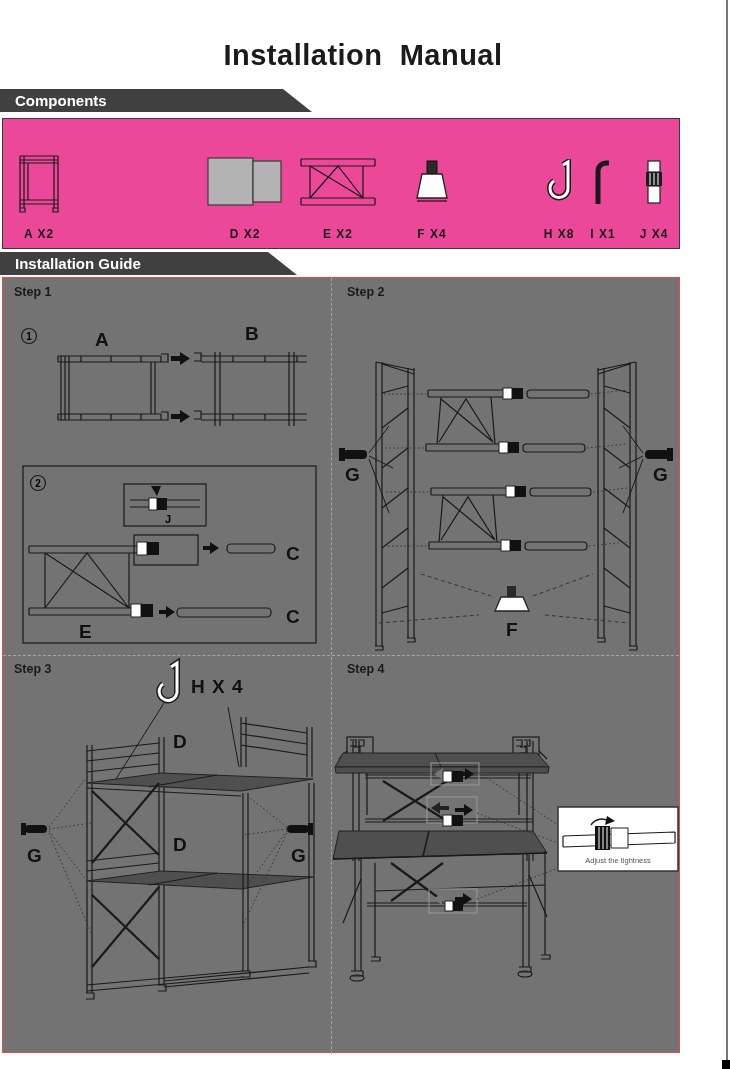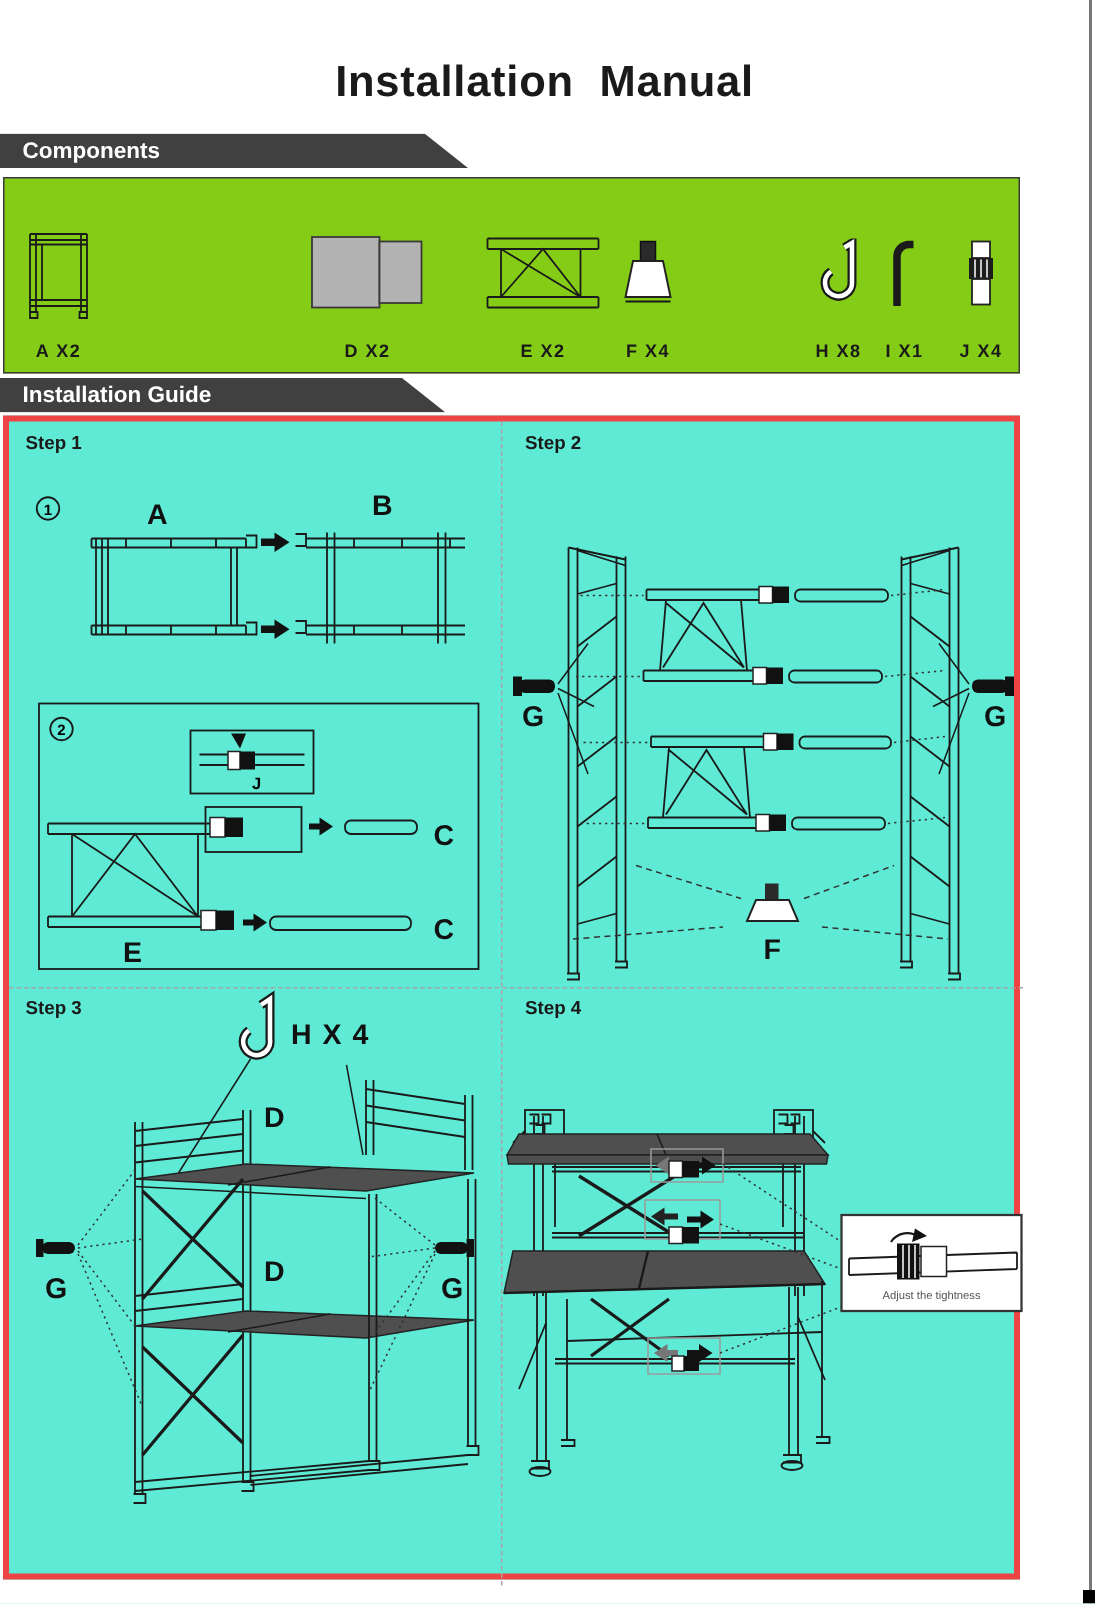--- a/index.html
+++ b/index.html
@@ -2,22 +2,22 @@
 <html><head>
 <meta charset="utf-8">
 <style>
   html,body{margin:0;padding:0;background:#fff;}
   body{width:730px;height:1069px;position:relative;font-family:"Liberation Sans",sans-serif;color:#1a1a1a;overflow:hidden;}
   svg{font-family:"Liberation Sans",sans-serif;}
   .page-title{position:absolute;left:0;top:39px;width:726px;text-align:center;font-size:29px;font-weight:bold;letter-spacing:.5px;white-space:pre;margin:0;}
   .banner{position:absolute;left:0;height:23px;background:#404040;color:#fff;font-weight:bold;font-size:15px;line-height:23px;padding-left:15px;box-sizing:border-box;clip-path:polygon(0 0,calc(100% - 29px) 0,100% 100%,0 100%);}
   .banner-components{top:89px;width:312px;}
   .banner-guide{top:252px;width:297px;}
-  .components-box{position:absolute;left:2px;top:118px;width:678px;height:131px;border:1px solid #3a3a3a;box-sizing:border-box;background:#84cc16;}
-  .guide-box{position:absolute;left:2px;top:277px;width:678px;height:776px;border:4px solid #ef4444;box-sizing:border-box;background:#5eead4;}
+  .components-box{position:absolute;left:2px;top:118px;width:678px;height:131px;border:1px solid #3a3a3a;box-sizing:border-box;background:#ec4899;}
+  .guide-box{position:absolute;left:2px;top:277px;width:678px;height:776px;border:1px solid #ef4444;box-sizing:border-box;background:#737373;}
   .v-divider{position:absolute;left:328px;top:0;height:776px;width:0;border-left:1px dashed #a5a5a5;}
   .h-divider{position:absolute;left:0;top:377px;width:676px;height:0;border-top:1px dashed #a5a5a5;}
   .comp-item{position:absolute;top:18px;height:104px;display:flex;flex-direction:column;align-items:center;}
   .comp-icon{flex:1;display:flex;align-items:center;justify-content:center;}
   .comp-label{font-size:12px;font-weight:bold;letter-spacing:1px;white-space:pre;}
   .step-title{position:absolute;font-size:12.5px;font-weight:bold;}
   .st1{left:11px;top:7px;} .st2{left:344px;top:7px;} .st3{left:11px;top:384px;} .st4{left:344px;top:384px;}
   .qsvg{position:absolute;}
   .q1{left:0;top:0;} .q2{left:328px;top:0;} .q3{left:0;top:377px;} .q4{left:328px;top:377px;}
   .page-right-border{position:absolute;top:0;right:2px;width:2px;height:1069px;background:#777;}
@@ -59,21 +59,21 @@
       <svg width="76" height="50" viewBox="0 0 76 50">
         <g stroke="#3a3a3a" stroke-width="1.2" fill="#b3b3b3">
           <rect x="1" y="1" width="45" height="47"></rect>
           <rect x="46" y="4" width="28" height="41"></rect>
         </g>
       </svg>
     </div>
     <span class="comp-label">D X2</span>
   </div>
 
-  <div class="comp-item" style="left:314px;width:90px;align-items:center;">
+  <div class="comp-item" style="left:290px;width:90px;align-items:center;">
     <div class="comp-icon">
       <svg width="82" height="52" viewBox="0 0 82 52">
         <g class="ln">
           <path d="M4 3 H78 M4 10 H78 M4 3 V10 M78 3 V10"></path>
           <path d="M4 42 H78 M4 49 H78 M4 42 V49 M78 42 V49"></path>
           <path d="M13 10 V42 M66 10 V42"></path>
           <path d="M13 42 L41 10 L66 42 M13 10 L66 42"></path>
         </g>
       </svg>
     </div>

